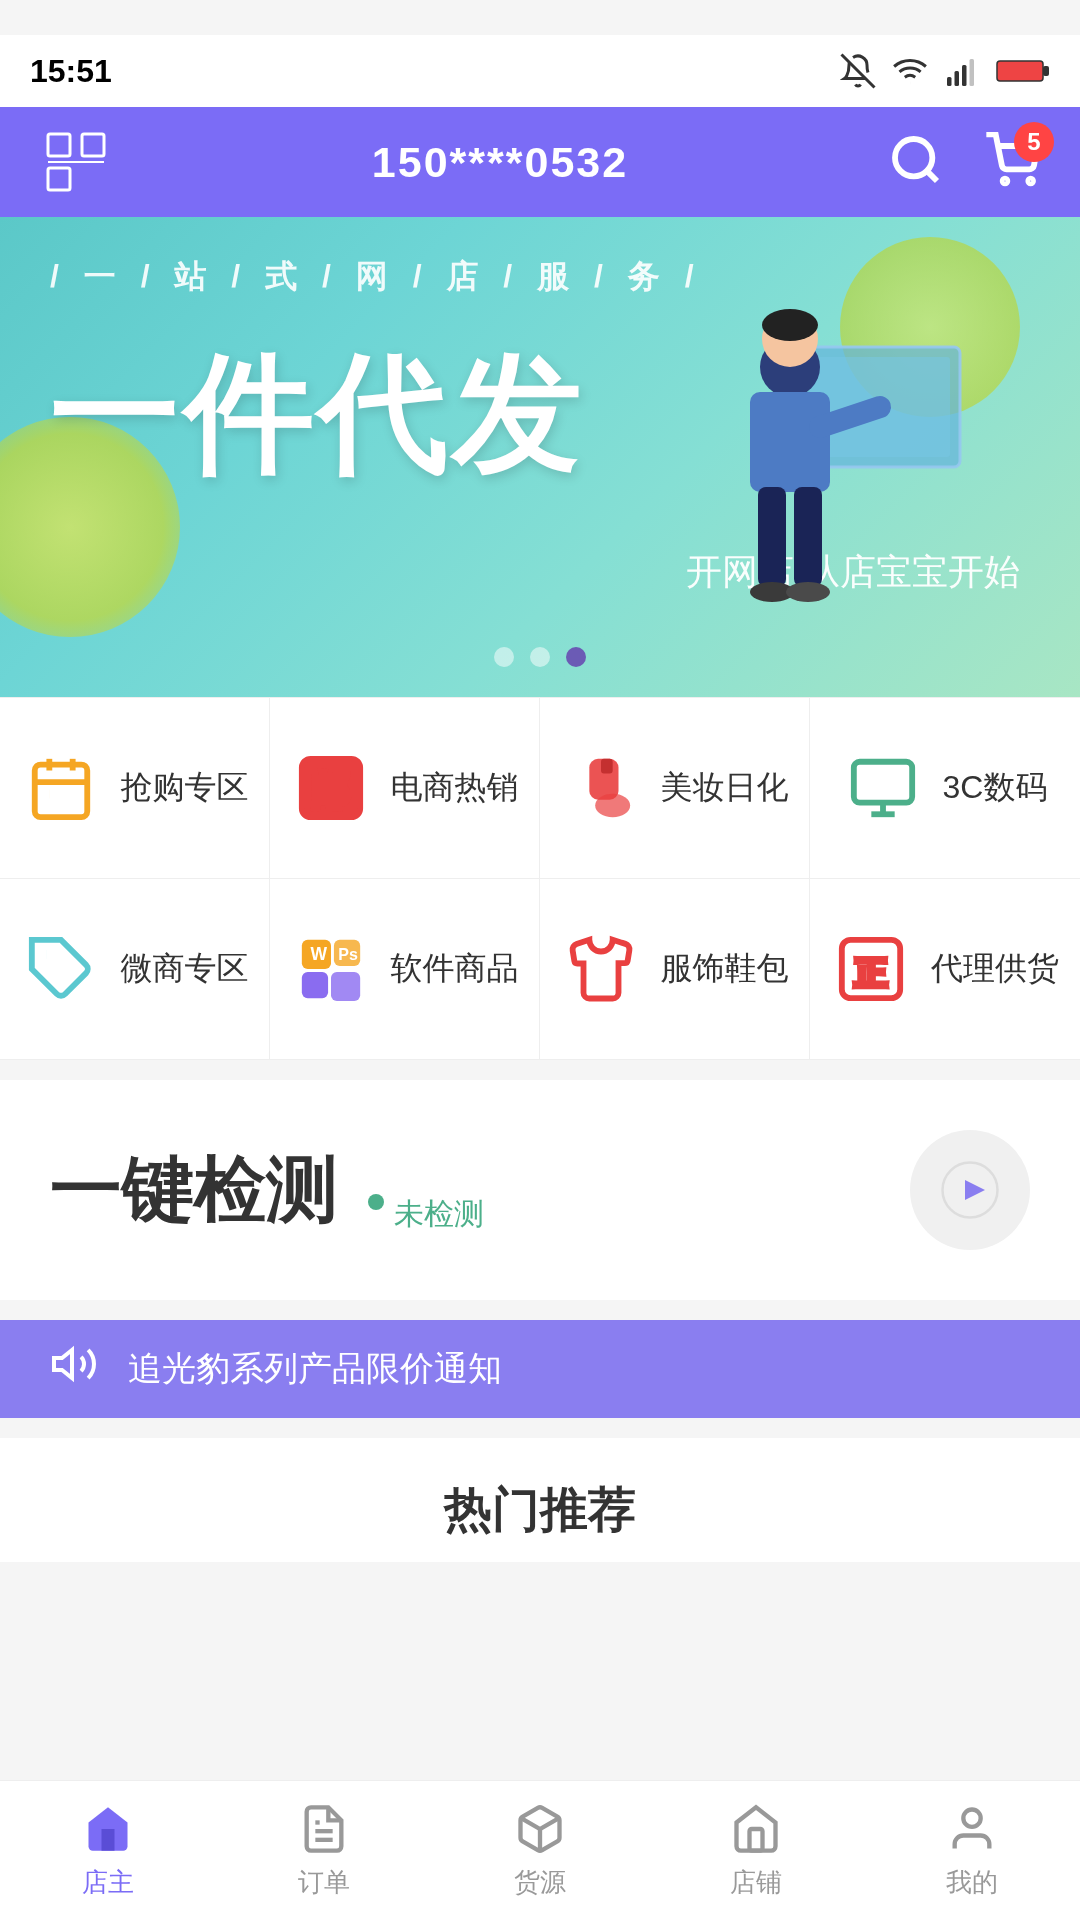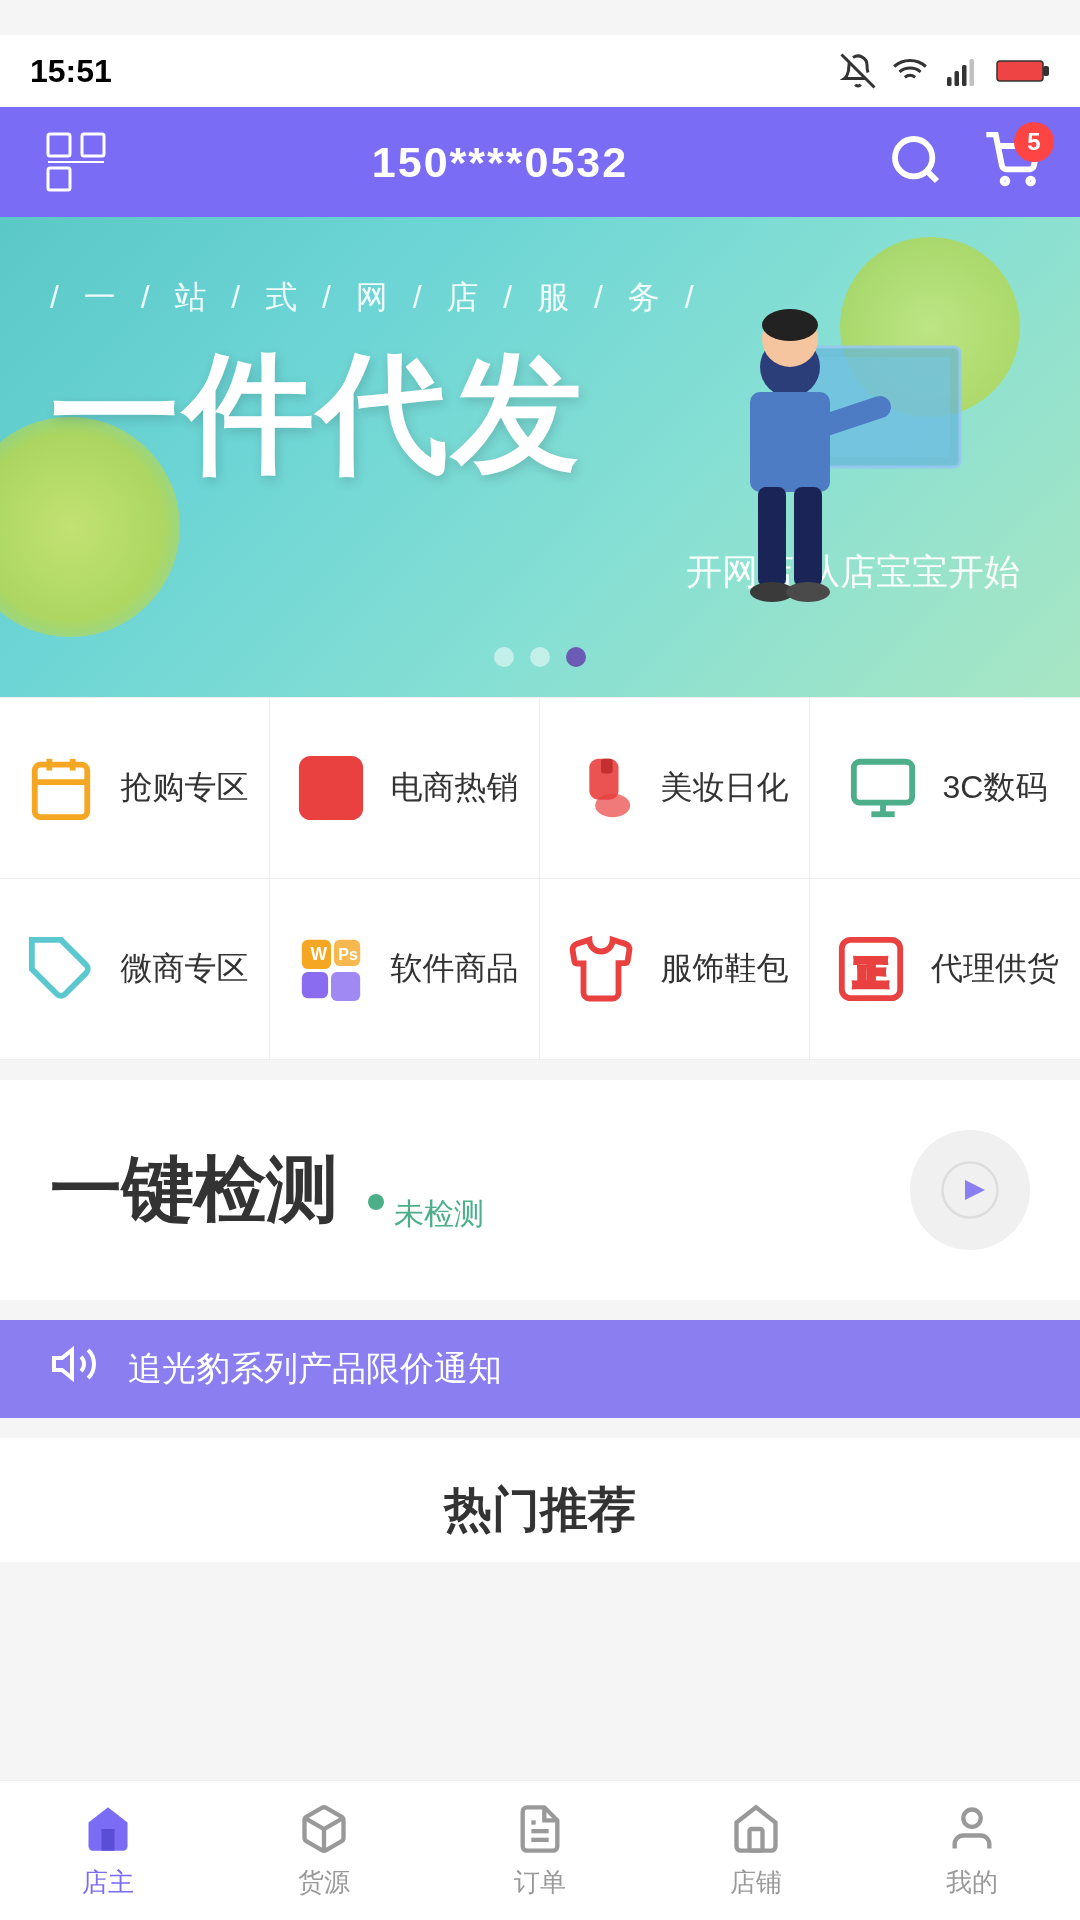--- a/index.html
+++ b/index.html
@@ -72,25 +72,26 @@
     
     .banner {
       width: 100%;
       height: 480px;
       background: linear-gradient(135deg, #5bc8c8 0%, #6dd5d5 30%, #85dfd4 60%, #a8e6c4 100%);
       position: relative;
       overflow: hidden;
     }
     .banner-subtitle {
       position: absolute;
-      top: 59px;
+      top: 38px;
       left: 50px;
       font-size: 32px;
       color: rgba(255,255,255,0.9);
       letter-spacing: 8px;
+      font-weight: bold;
     }
     .banner-title {
       position: absolute;
       top: 110px;
       left: 50px;
       font-size: 130px;
       font-weight: 900;
       color: #fff;
       letter-spacing: 4px;
       text-shadow: 2px 4px 12px rgba(0,0,0,0.15);
@@ -480,44 +481,44 @@
         <path d="M3 9l9-7 9 7v11a2 2 0 0 1-2 2H5a2 2 0 0 1-2-2z"></path>
         <polyline points="9 22 9 12 15 12 15 22" fill="#5a4dd6"></polyline>
       </svg>
     </div>
     <span class="nav-label">店主</span>
   </div>
 
   <div class="nav-item">
     <div class="nav-icon">
       <svg width="52" height="52" viewBox="0 0 24 24" fill="none" stroke="#999" stroke-width="2">
-        <path d="M21 16V8a2 2 0 0 0-1-1.73l-7-4a2 2 0 0 0-2 0l-7 4A2 2 0 0 0 3 8v8a2 2 0 0 0 1 1.73l7 4a2 2 0 0 0 2 0l7-4A2 2 0 0 0 21 16z"></path>
-        <polyline points="3.27 6.96 12 12.01 20.73 6.96"></polyline>
-        <line x1="12" y1="22.08" x2="12" y2="12"></line>
-      </svg>
-    </div>
-    <span class="nav-label">货源</span>
-  </div>
-
-  <div class="nav-item">
-    <div class="nav-icon">
-      <svg width="52" height="52" viewBox="0 0 24 24" fill="none" stroke="#999" stroke-width="2">
         <path d="M14 2H6a2 2 0 0 0-2 2v16a2 2 0 0 0 2 2h12a2 2 0 0 0 2-2V8z"></path>
         <polyline points="14 2 14 8 20 8"></polyline>
         <line x1="16" y1="13" x2="8" y2="13"></line>
         <line x1="16" y1="17" x2="8" y2="17"></line>
         <polyline points="10 9 9 9 8 9"></polyline>
       </svg>
     </div>
     <span class="nav-label">订单</span>
   </div>
 
   <div class="nav-item">
     <div class="nav-icon">
       <svg width="52" height="52" viewBox="0 0 24 24" fill="none" stroke="#999" stroke-width="2">
+        <path d="M21 16V8a2 2 0 0 0-1-1.73l-7-4a2 2 0 0 0-2 0l-7 4A2 2 0 0 0 3 8v8a2 2 0 0 0 1 1.73l7 4a2 2 0 0 0 2 0l7-4A2 2 0 0 0 21 16z"></path>
+        <polyline points="3.27 6.96 12 12.01 20.73 6.96"></polyline>
+        <line x1="12" y1="22.08" x2="12" y2="12"></line>
+      </svg>
+    </div>
+    <span class="nav-label">货源</span>
+  </div>
+
+  <div class="nav-item">
+    <div class="nav-icon">
+      <svg width="52" height="52" viewBox="0 0 24 24" fill="none" stroke="#999" stroke-width="2">
         <path d="M3 9l9-7 9 7v11a2 2 0 0 1-2 2H5a2 2 0 0 1-2-2z"></path>
         <rect x="9" y="12" width="6" height="10" rx="1"></rect>
       </svg>
     </div>
     <span class="nav-label">店铺</span>
   </div>
 
   <div class="nav-item">
     <div class="nav-icon">
       <svg width="52" height="52" viewBox="0 0 24 24" fill="none" stroke="#999" stroke-width="2">

